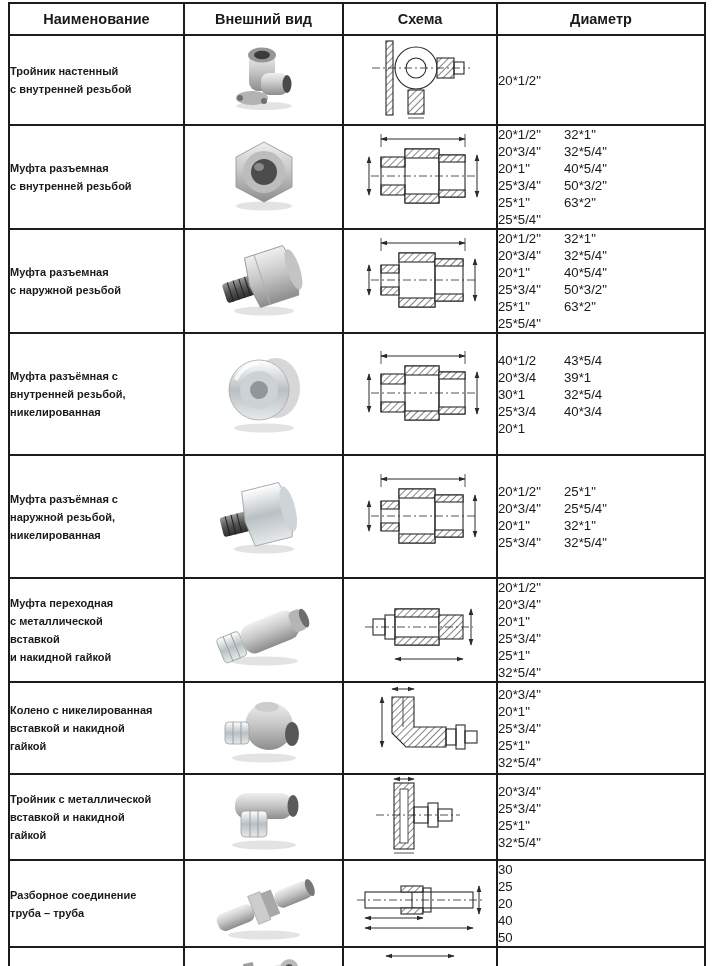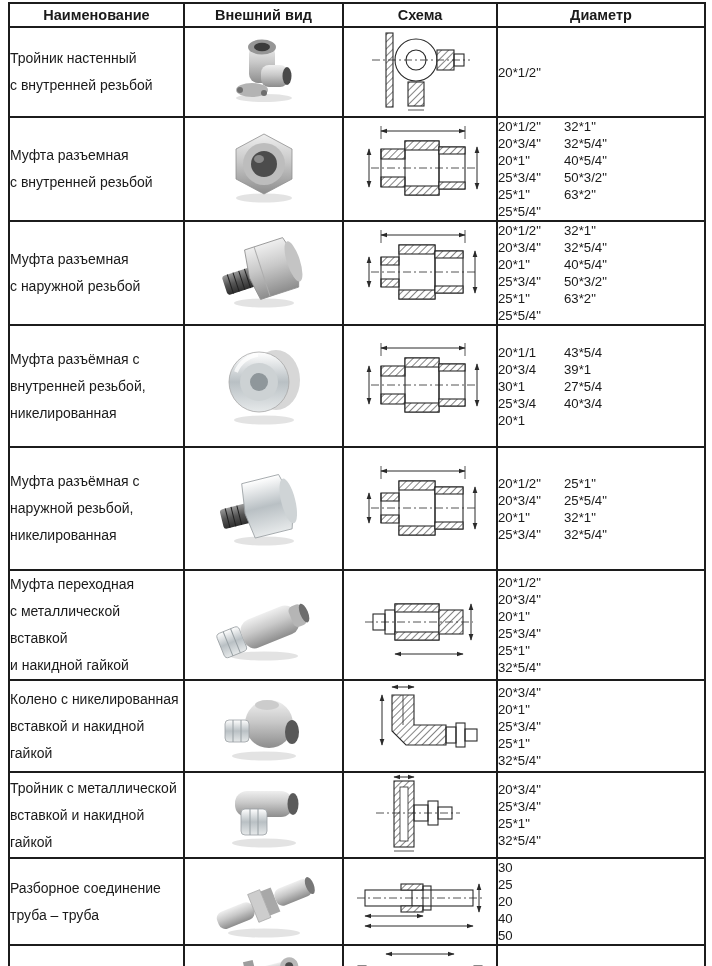--- a/index.html
+++ b/index.html
@@ -8,35 +8,35 @@
     font-family:"Liberation Sans", sans-serif;color:#1a1a1a;
     overflow:hidden;
   }
   table.fittings{
     border-collapse:collapse;table-layout:fixed;
     margin:2px 0 0 8px;width:696px;
   }
   table.fittings th, table.fittings td{
     border:2px solid #1c1c1c;padding:0;overflow:hidden;
   }
-  thead tr{height:24px;}
+  thead tr{height:32px;}
   th{font-size:14.5px;font-weight:bold;text-align:center;}
   tbody tr:nth-child(1){height:71px;}
   tbody tr:nth-child(2){height:102px;}
   tbody tr:nth-child(3){height:100px;}
   tbody tr:nth-child(4){height:122px;}
   tbody tr:nth-child(5){height:123px;}
   tbody tr:nth-child(6){height:102px;}
   tbody tr:nth-child(7){height:83px;}
   tbody tr:nth-child(8){height:72px;}
   tbody tr:nth-child(9){height:78px;}
   tbody tr:nth-child(10){height:80px;}
   td.name-cell{
     vertical-align:middle;padding-left:10px;padding-right:2px;
-    font-size:14px;line-height:27px;white-space:pre-line;
+    font-size:11px;line-height:18px;white-space:pre-line;font-weight:bold;
   }
   td.photo-cell, td.schema-cell{text-align:center;vertical-align:middle;}
   td.dia-cell{vertical-align:middle;padding-left:62px;font-size:13.2px;}
   .dia-wrap{display:flex;}
   .dia-col{width:66px;flex:0 0 auto;}
   .dia-line{line-height:17px;white-space:nowrap;}
   
   .ln{stroke:#2a2a2a;stroke-width:1.1;fill:none;}
   .ht{fill:url(#hatch);stroke:#2a2a2a;stroke-width:1.1;}
   .cl{stroke:#2a2a2a;stroke-width:0.8;stroke-dasharray:8 3 2 3;fill:none;}
@@ -247,30 +247,30 @@
       <rect x="84" y="26" width="26" height="42" class="ln"></rect>
       <rect x="84" y="26" width="26" height="7" class="ht"></rect>
       <rect x="84" y="61" width="26" height="7" class="ht"></rect>
       <line x1="16" y1="47" x2="122" y2="47" class="cl"></line>
       <line x1="14" y1="28" x2="14" y2="66" class="dim"></line>
       <line x1="122" y1="26" x2="122" y2="68" class="dim"></line>
     </svg></td>
     <td class="dia-cell">
       <div class="dia-wrap">
             <div class="dia-col">
-              <div class="dia-line">20*1/1</div>
+              <div class="dia-line">40*1/2</div>
               <div class="dia-line">20*3/4</div>
               <div class="dia-line">30*1</div>
               <div class="dia-line">25*3/4</div>
               <div class="dia-line">20*1</div>
             </div>
             <div class="dia-col">
               <div class="dia-line">43*5/4</div>
               <div class="dia-line">39*1</div>
-              <div class="dia-line">27*5/4</div>
+              <div class="dia-line">32*5/4</div>
               <div class="dia-line">40*3/4</div>
             </div>
           </div>
     </td>
   </tr>
       <tr>
     <td class="name-cell">Муфта разъёмная с
 наружной резьбой,
 никелированная</td>
     <td class="photo-cell"><svg width="112" height="80" viewBox="0 0 112 80">

